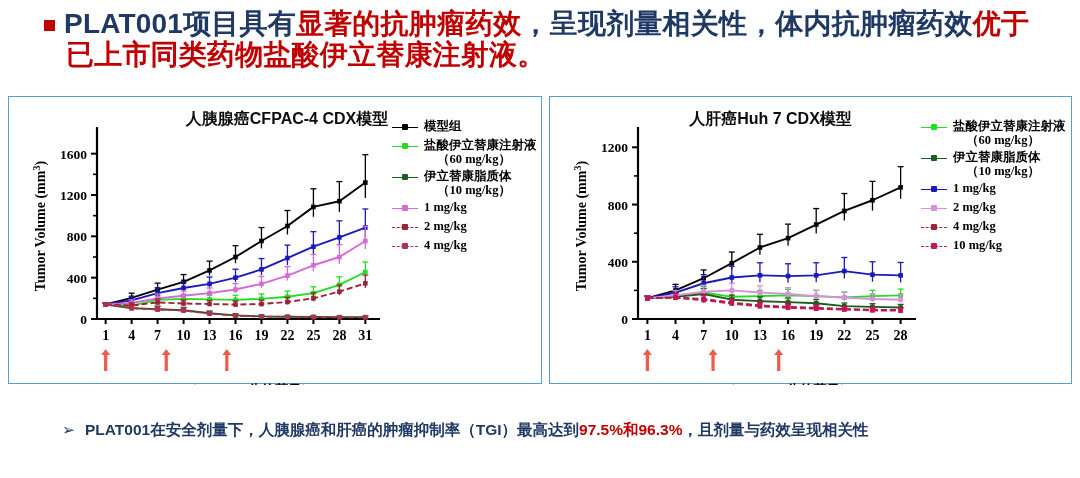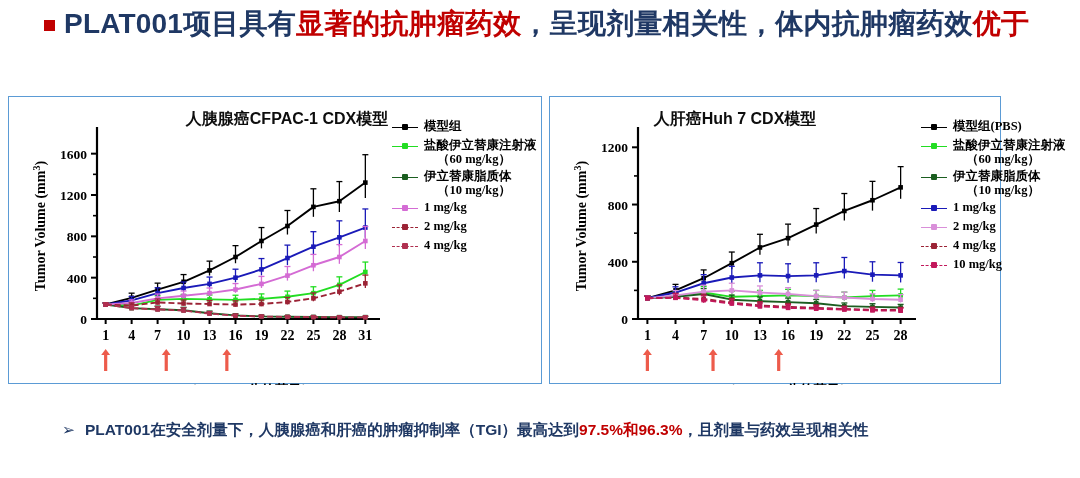--- a/index.html
+++ b/index.html
@@ -22,21 +22,21 @@
   .t-blue{color:#1F3864;}
   .t-red{color:#C00000;}
   .title-line2{margin-left:22px;display:block;}
 
   
   .panel{
     position:absolute;top:96px;height:288px;
     border:1.5px solid #5B9BD5;background:#ffffff;box-sizing:border-box;
   }
   #panel-left{left:8px;width:534px;}
-  #panel-right{left:549px;width:452px;}
+  #panel-right{left:549px;width:523px;}
 
   .chart-title{
     position:absolute;top:12px;left:0;width:100%;text-align:center;
     font-weight:bold;font-size:16px;color:#0d0d0d;
     font-family:"Liberation Sans","DejaVu Sans",sans-serif;
   }
   #panel-left .chart-title{padding-left:24px;box-sizing:border-box;}
   #panel-right .chart-title{padding-right:80px;box-sizing:border-box;}
 
   .plot-svg{position:absolute;left:0;top:0;}
@@ -69,24 +69,25 @@
     font-size:15.5px;font-weight:bold;color:#1F3864;line-height:22px;
   }
   .note .arrow{color:#1F3864;font-weight:bold;margin-right:10px;}
   .note .hl{color:#C00000;}
 </style>
 </head>
 <body>
 
 <div class="title-block">
   <span class="title-bullet"></span><span class="t-blue">PLAT001项目具有</span><span class="t-red">显著的抗肿瘤药效</span><span class="t-blue">，呈现剂量相关性，体内抗肿瘤药效</span><span class="t-red">优于</span>
+  <span class="title-line2 t-red">已上市同类药物盐酸伊立替康注射液。</span>
 </div>
 
 <div class="panel" id="panel-left">
-  <div class="chart-title">人胰腺癌CFPAC-1 CDX模型</div>
+  <div class="chart-title">人胰腺癌CFPAC-4 CDX模型</div>
   <svg class="plot-svg" id="svg-left" width="534" height="288">
       <line x1="88" y1="30" x2="88" y2="222" stroke="#000" stroke-width="2.2"></line>
       <line x1="88" y1="222" x2="371" y2="222" stroke="#000" stroke-width="2.2"></line>
       <line x1="82" y1="222" x2="88" y2="222" stroke="#000" stroke-width="2"></line>
       <text x="78" y="227" text-anchor="end" font-size="13.5" font-family="&quot;Liberation Serif&quot;,&quot;DejaVu Serif&quot;,serif" font-weight="bold" fill="#000">0</text>
       <line x1="84" y1="201.33333333333334" x2="88" y2="201.33333333333334" stroke="#000" stroke-width="1.6"></line>
       <line x1="82" y1="180.66666666666669" x2="88" y2="180.66666666666669" stroke="#000" stroke-width="2"></line>
       <text x="78" y="185.66666666666669" text-anchor="end" font-size="13.5" font-family="&quot;Liberation Serif&quot;,&quot;DejaVu Serif&quot;,serif" font-weight="bold" fill="#000">400</text>
       <line x1="84" y1="160" x2="88" y2="160" stroke="#000" stroke-width="1.6"></line>
       <line x1="82" y1="139.33333333333334" x2="88" y2="139.33333333333334" stroke="#000" stroke-width="2"></line>
@@ -861,27 +862,20 @@
         <polygon points="224.1896551724138,258 233.1896551724138,258 228.6896551724138,252" fill="#ED5B4B"></polygon>
       </g>
       <text x="224" y="297" text-anchor="middle" font-size="13" font-family="&quot;Liberation Serif&quot;,&quot;DejaVu Serif&quot;,serif" font-weight="bold" fill="#000">Days（1，8，15为给药日）</text>
       <g transform="translate(36,129) rotate(-90)">
         <text x="0" y="0" text-anchor="middle" font-size="14" font-family="&quot;Liberation Serif&quot;,&quot;DejaVu Serif&quot;,serif" font-weight="bold" fill="#000">Tumor Volume (mm<tspan dy="-5" font-size="10">3</tspan><tspan dy="5">)</tspan></text>
       </g>
     </svg>
   <div class="legend" id="legend-right">
       <div class="legend-row">
         <span class="legend-marker">
-          <i style="border-top:1.8px solid #000000;"></i>
-          <b style="background:#000000;"></b>
-        </span>
-        <span class="legend-label">模型组(PBS)</span>
-      </div>
-      <div class="legend-row">
-        <span class="legend-marker">
           <i style="border-top:1.8px solid #22DD22;"></i>
           <b style="background:#22DD22;"></b>
         </span>
         <span class="legend-label">盐酸伊立替康注射液<span class="sub">（60 mg/kg）</span></span>
       </div>
       <div class="legend-row">
         <span class="legend-marker">
           <i style="border-top:1.8px solid #1B5E20;"></i>
           <b style="background:#1B5E20;"></b>
         </span>

